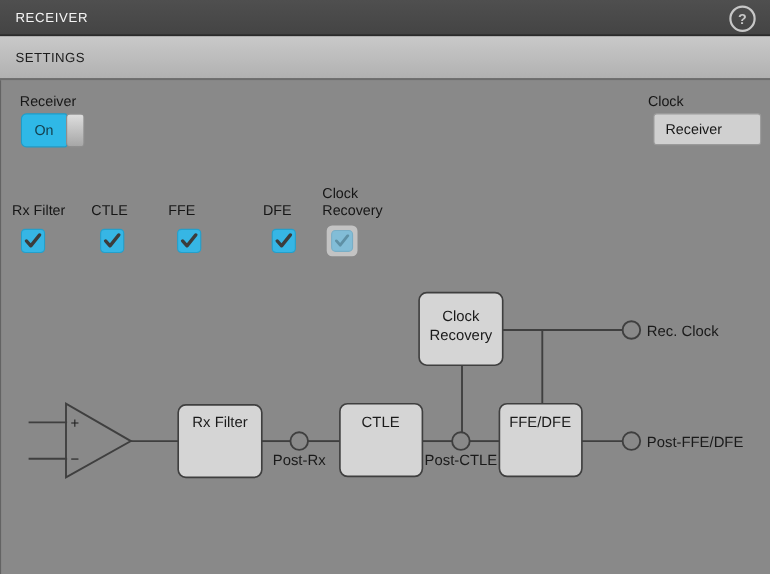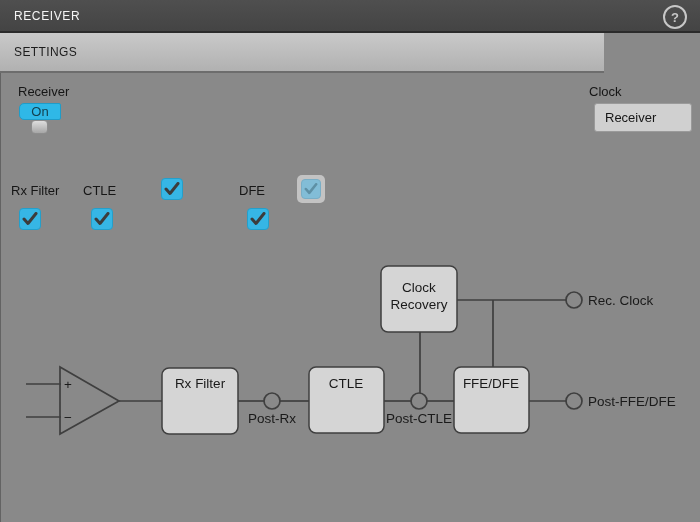--- a/index.html
+++ b/index.html
@@ -20,42 +20,42 @@
     margin-left:14px;color:#f5f5f5;font-size:12px;letter-spacing:0.6px;
   }
   .help-btn{
     position:absolute;right:13px;top:5px;width:20px;height:20px;
     border:2px solid #c7c7c7;border-radius:50%;
     color:#c7c7c7;font-size:13px;font-weight:bold;
     display:flex;align-items:center;justify-content:center;cursor:pointer;
   }
   
   .settingsbar{
-    position:absolute;left:0;top:33px;width:604px;height:38px;
+    position:absolute;left:0;top:33px;width:700px;height:38px;
     background:linear-gradient(#c9c9c9,#b1b1b1);
     border-bottom:2px solid #6d6d6d;
     display:flex;align-items:center;
   }
   .settingsbar .tab-label{
     margin-left:14px;color:#1c1c1c;font-size:12px;letter-spacing:0.4px;
   }
   
   .main{
     position:absolute;left:0;top:73px;width:699px;height:449px;
     background:#898989;border-left:1px solid #636363;
   }
   .field-label{
     position:absolute;font-size:13px;color:#161616;
   }
   .lbl-receiver{left:17px;top:11px;}
   .lbl-label{left:588px;top:11px;}
   
   .toggle{
     position:absolute;left:18px;top:30px;height:31px;
-    display:flex;align-items:center;cursor:pointer;flex-direction:column;
+    display:flex;align-items:center;cursor:pointer;
   }
   .toggle-on{
     width:40px;height:29px;background:#2fb8e7;border:1px solid #1f9cc8;
     border-radius:5px 2px 2px 5px;color:#14404f;font-size:13px;
     display:flex;align-items:center;justify-content:center;
   }
   .toggle-knob{
     width:17px;height:31px;margin-left:-1px;
     background:linear-gradient(#dedede,#a6a6a6);
     border:1px solid #8d8d8d;border-radius:4px;
@@ -135,37 +135,39 @@
   <div class="cb-group cb-g1">
     <div class="cb-label">CTLE</div>
     <div class="checkbox">
       <svg width="16" height="14" viewBox="0 0 16 14">
         <path d="M2 7 L6 11.5 L14 1.5" stroke="#3c3c3c" stroke-width="3" fill="none" stroke-linecap="round" stroke-linejoin="round"></path>
       </svg>
     </div>
   </div>
 
   <div class="cb-group cb-g2">
+    <div class="cb-label">FFE</div>
     <div class="checkbox">
       <svg width="16" height="14" viewBox="0 0 16 14">
         <path d="M2 7 L6 11.5 L14 1.5" stroke="#3c3c3c" stroke-width="3" fill="none" stroke-linecap="round" stroke-linejoin="round"></path>
       </svg>
     </div>
   </div>
 
   <div class="cb-group cb-g3">
     <div class="cb-label">DFE</div>
     <div class="checkbox">
       <svg width="16" height="14" viewBox="0 0 16 14">
         <path d="M2 7 L6 11.5 L14 1.5" stroke="#3c3c3c" stroke-width="3" fill="none" stroke-linecap="round" stroke-linejoin="round"></path>
       </svg>
     </div>
   </div>
 
   <div class="cb-group cb-g4">
+    <div class="cb-label">Clock Recovery</div>
     <div class="cb-outer">
       <div class="checkbox disabled">
         <svg width="14" height="12" viewBox="0 0 16 14">
           <path d="M2 7 L6 11.5 L14 1.5" stroke="#5f8success" stroke-width="3" fill="none" stroke-linecap="round" stroke-linejoin="round" style="stroke:#5e90a5"></path>
         </svg>
       </div>
     </div>
   </div>
 
   <svg class="diagram" width="700" height="200" viewBox="0 0 700 200">

